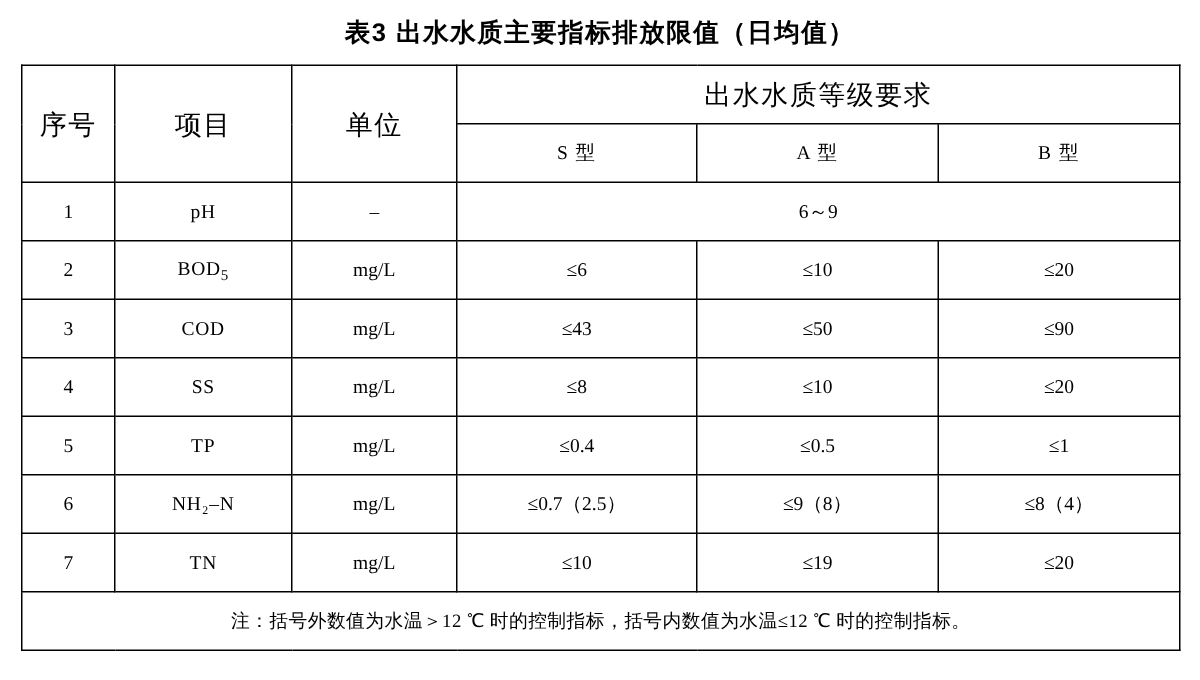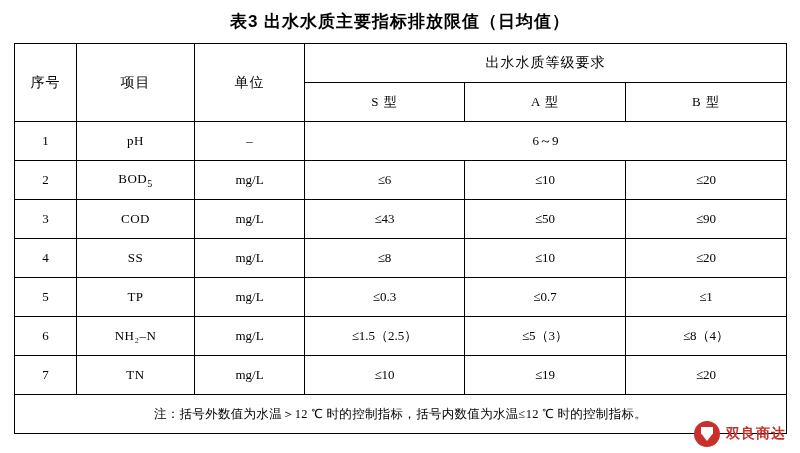--- a/index.html
+++ b/index.html
@@ -43,21 +43,21 @@
     border: 1px solid #000000;
     text-align: center;
     vertical-align: middle;
     font-weight: normal;
     padding: 0;
     height: 38px;
     font-family: "Liberation Serif", serif;
   }
   .hdr-cn {
     font-family: "Liberation Sans", sans-serif;
-    font-size: 14px;
+    font-size: 18px;
     letter-spacing: 1px;
   }
   .hdr-sub {
     font-family: "Liberation Sans", sans-serif;
     font-size: 13px;
     letter-spacing: 1px;
   }
   .col-seq { width: 62px; }
   .col-item { width: 118px; }
   .col-unit { width: 110px; }
@@ -181,48 +181,44 @@
           <td class="cell-num">mg/L</td>
           <td class="cell-num">≤8</td>
           <td class="cell-num">≤10</td>
           <td class="cell-num">≤20</td>
         </tr>
 
         <tr>
           <td class="cell-num">5</td>
           <td class="cell-item">TP</td>
           <td class="cell-num">mg/L</td>
-          <td class="cell-num">≤0.3</td>
-          <td class="cell-num">≤0.7</td>
+          <td class="cell-num">≤0.4</td>
+          <td class="cell-num">≤0.5</td>
           <td class="cell-num">≤1</td>
         </tr>
 
         <tr>
           <td class="cell-num">6</td>
           <td class="cell-item">NH₂–N</td>
           <td class="cell-num">mg/L</td>
-          <td class="cell-num">≤1.5（2.5）</td>
-          <td class="cell-num">≤5（3）</td>
+          <td class="cell-num">≤0.7（2.5）</td>
+          <td class="cell-num">≤9（8）</td>
           <td class="cell-num">≤8（4）</td>
         </tr>
 
         <tr>
           <td class="cell-num">7</td>
           <td class="cell-item">TN</td>
           <td class="cell-num">mg/L</td>
           <td class="cell-num">≤10</td>
           <td class="cell-num">≤19</td>
           <td class="cell-num">≤20</td>
         </tr>
 
         <tr class="note-row">
           <td colspan="6">注：括号外数值为水温＞12 ℃ 时的控制指标，括号内数值为水温≤12 ℃ 时的控制指标。</td>
         </tr>
       </tbody>
     </table>
   </div>
 
-  <div class="watermark">
-    <div class="wm-logo"></div>
-    <div class="wm-text">双良商达</div>
-  </div>
 
 </div>
 
 </body></html>

